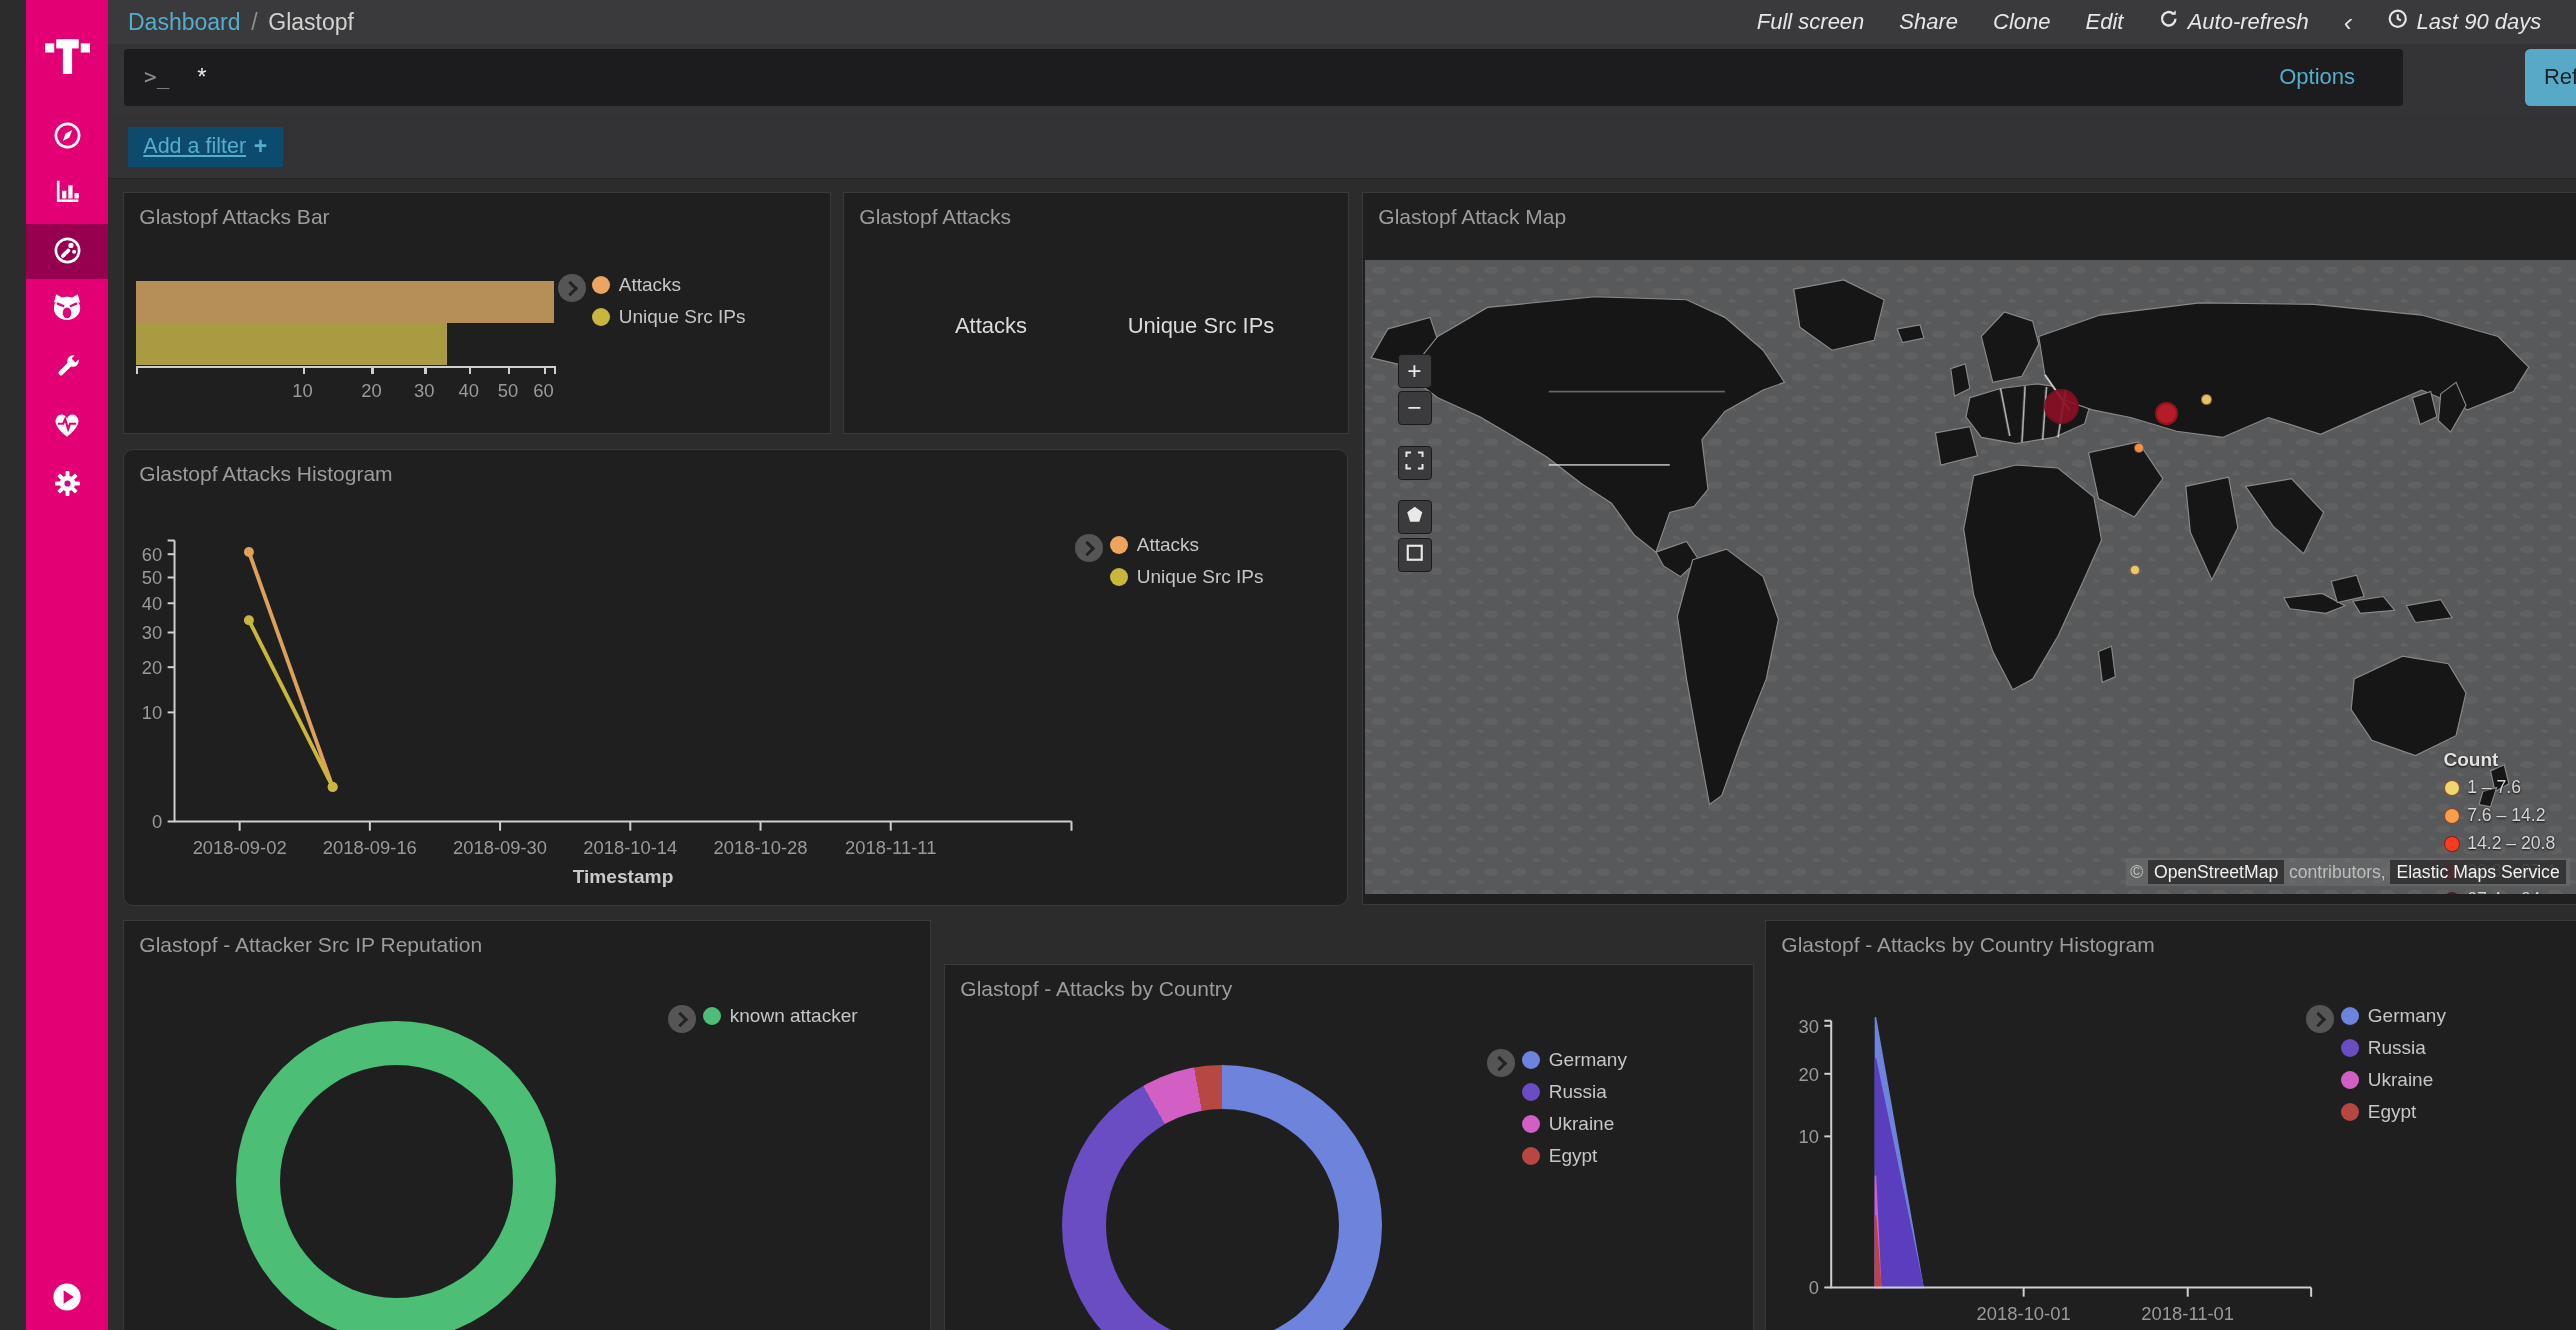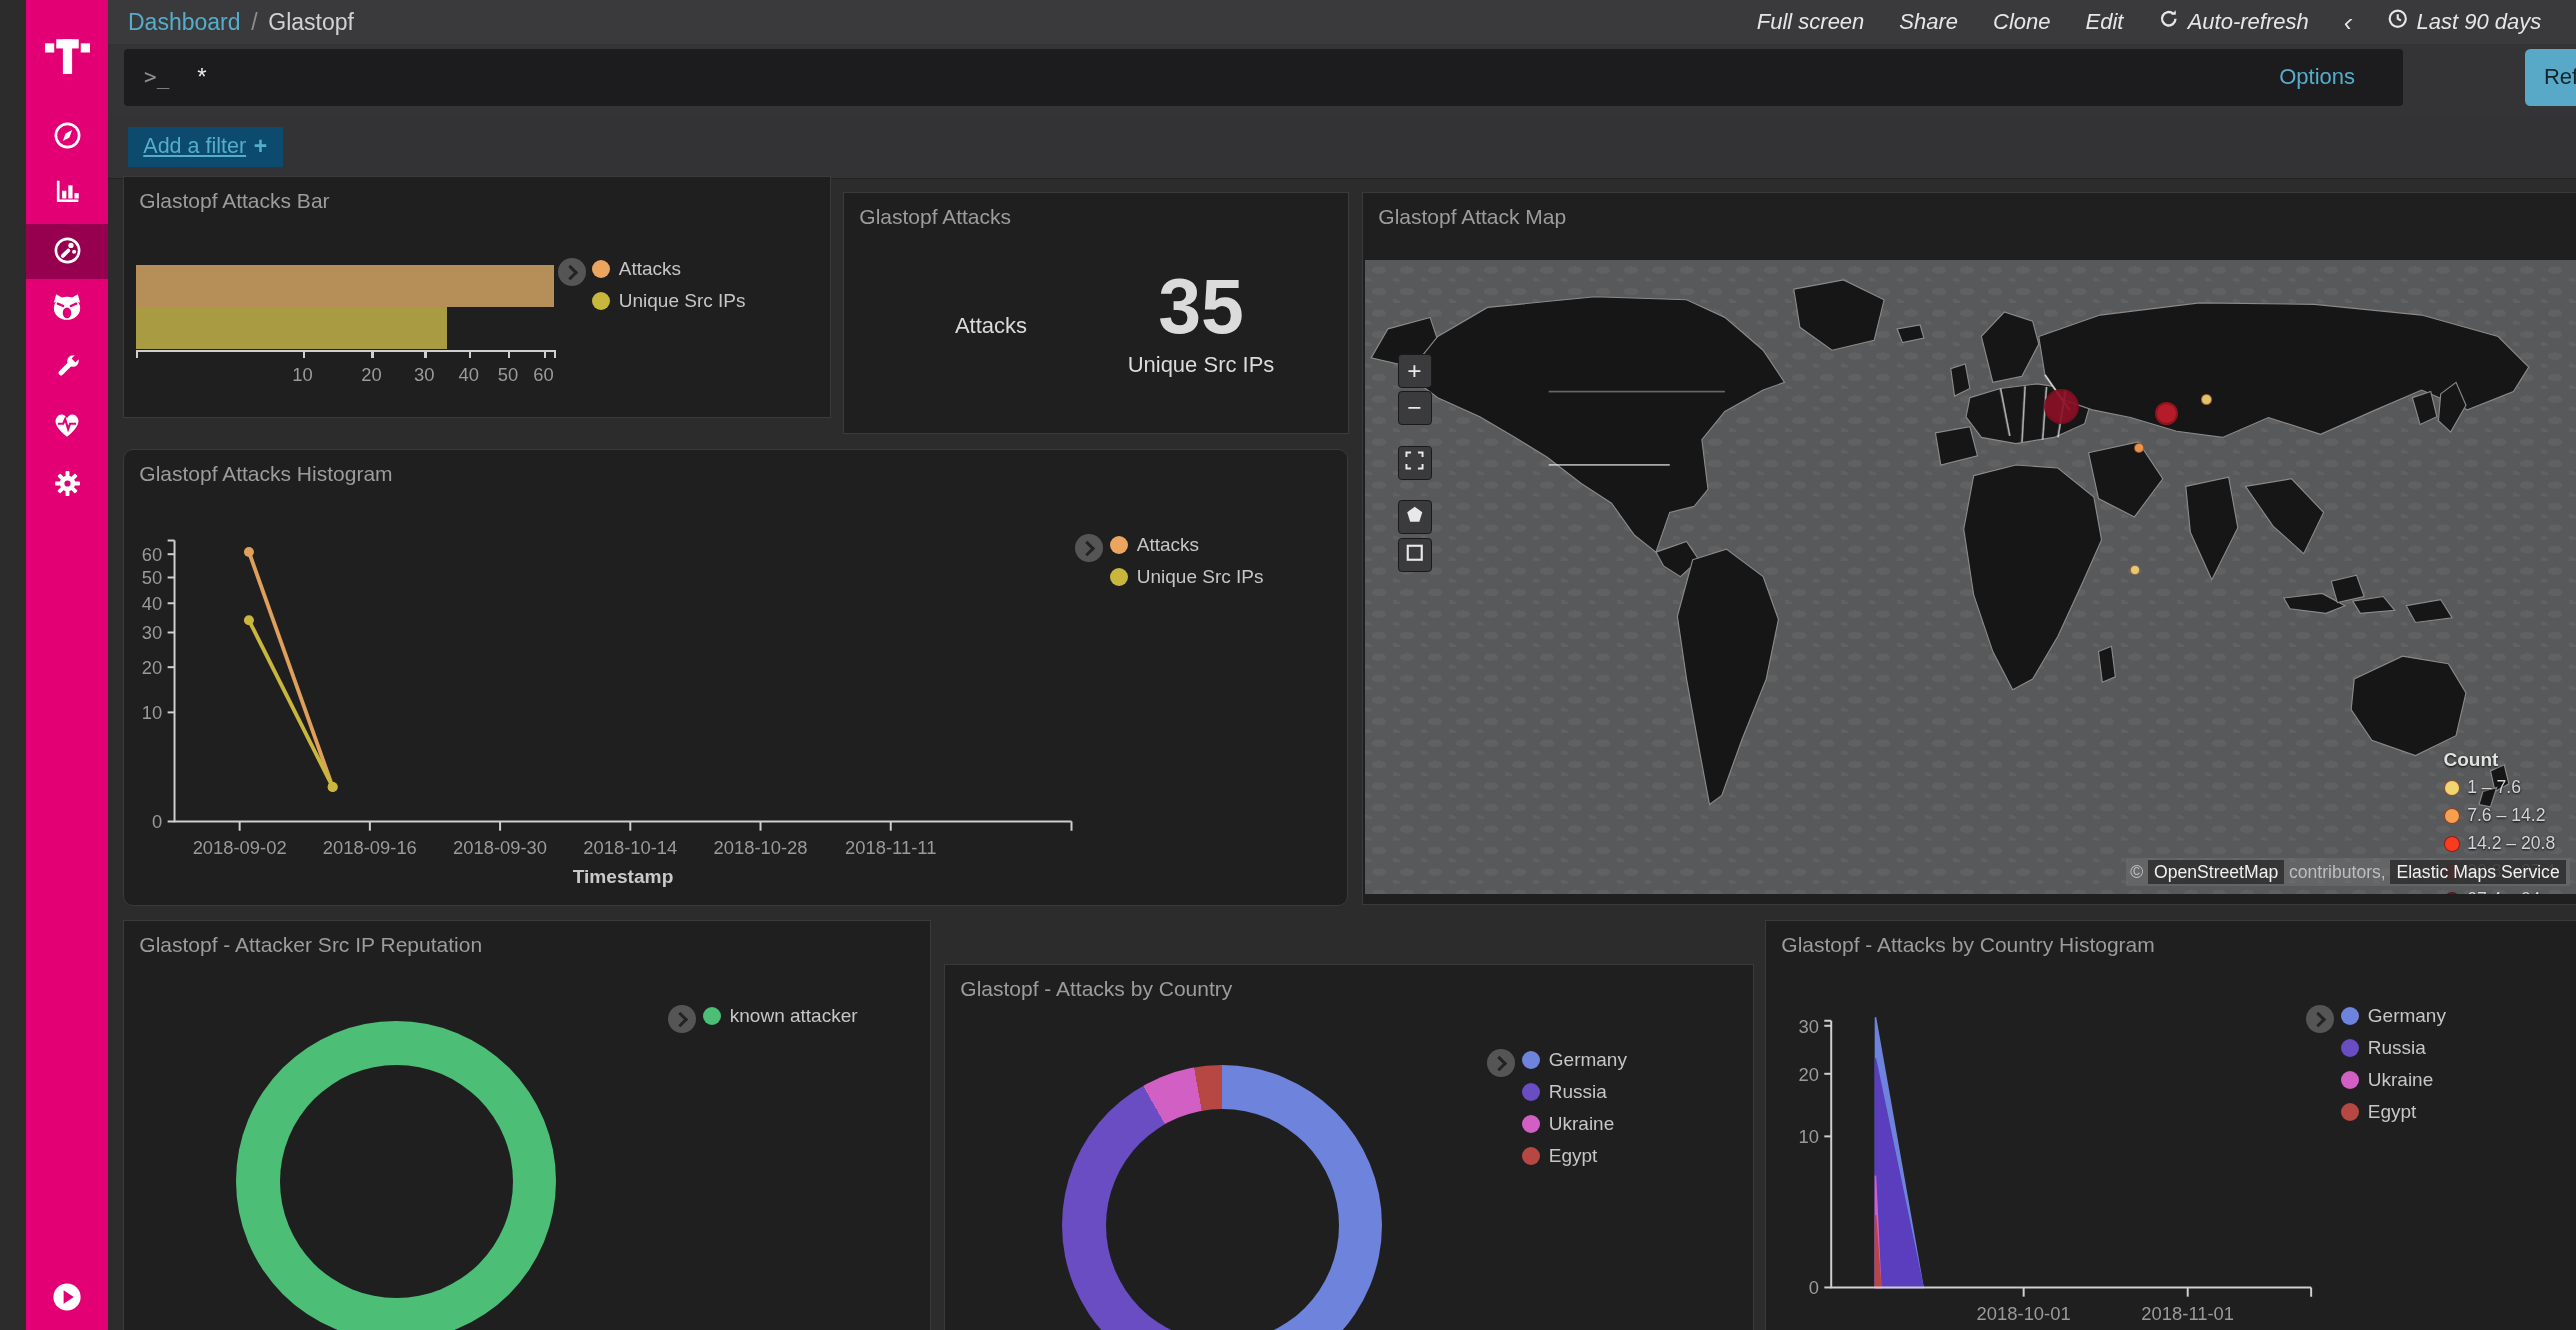--- a/index.html
+++ b/index.html
@@ -222,21 +222,21 @@
     <button id="refreshbtn">Refresh</button>
   </div>
 
   <div id="filterbar">
     <div id="addfilter">
       <span class="lbl">Add a filter</span>
       <span class="plus">+</span>
     </div>
   </div>
 
-  <section class="panel" style="left:97px;top:176px;width:708px;height:242px;">
+  <section class="panel" style="left:97px;top:192px;width:708px;height:242px;">
     <div class="ptitle">Glastopf Attacks Bar</div>
     <div id="barplot">
         <div class="hbar" style="background: rgb(182, 142, 88); width: 99.6055%;"></div>
         <div class="hbar" style="background: rgb(168, 155, 65); width: 74.2416%;"></div>
       </div>
     <div id="barticks">
         <div id="baraxisline"></div>
         <div class="btickmark" style="left: 39.6838%;"></div>
         <div class="bticklabel" style="left: 39.6838%;">10</div>
         <div class="btickmark" style="left: 56.1214%;"></div>
@@ -263,21 +263,20 @@
       </div>
   </section>
 
   <section class="panel" style="left:817px;top:192px;width:506px;height:242px;">
     <div class="ptitle">Glastopf Attacks</div>
     <div class="metrics">
       <div class="metric">
         <div class="mlabel">Attacks</div>
       </div>
       <div class="metric">
-        <div class="mval">35</div>
         <div class="mlabel">Unique Src IPs</div>
       </div>
     </div>
   </section>
 
   <section class="panel" style="left:1336px;top:192px;width:1217px;height:713px;">
     <div class="ptitle">Glastopf Attack Map</div>
     <div id="mapviewport">
       <svg id="mapsvg" viewBox="0 0 1583 829" preserveAspectRatio="none">
         <g fill="#161616" stroke="#8A8A8A" stroke-width="1.5">

